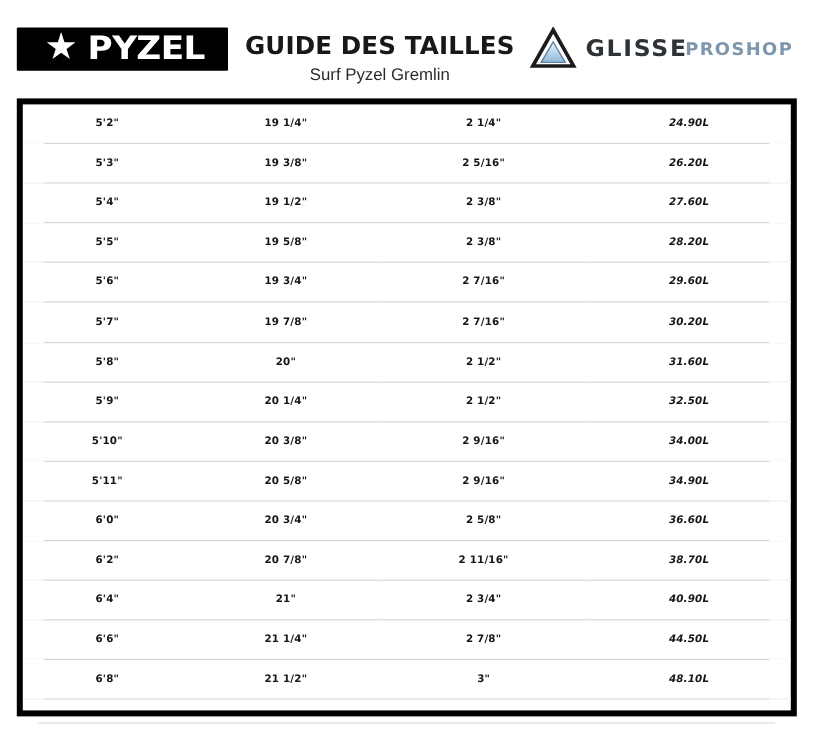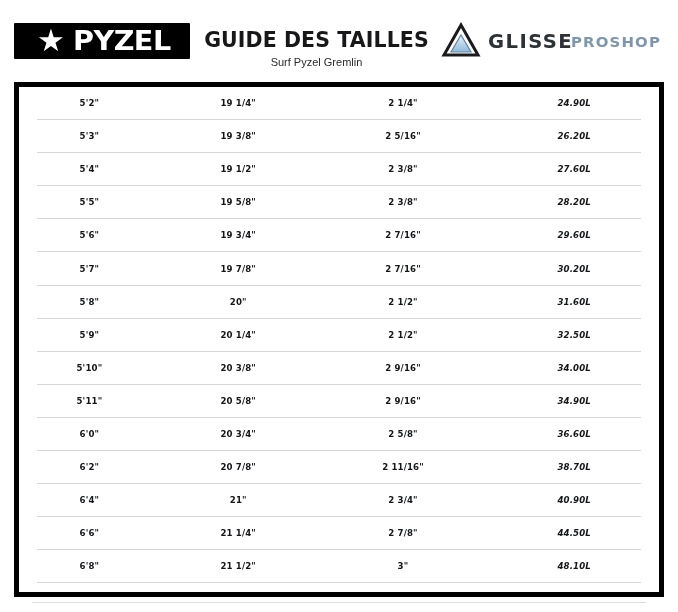--- a/index.html
+++ b/index.html
@@ -32,21 +32,21 @@
     width: 176px;
     height: 36px;
     display: flex;
     align-items: center;
     justify-content: center;
     flex: 0 0 auto;
     border-radius: 1px;
   }
   .pyzel-inner {
     display: flex;
-    align-items: flex-end;
+    align-items: flex-start;
     gap: 10px;
     transform: translateY(-1px);
   }
   .pyzel-star {
     width: 25px;
     height: 25px;
     background: #ffffff;
     clip-path: polygon(50% 0%, 61% 35%, 98% 35%, 68% 57%, 79% 91%,
                        50% 70%, 21% 91%, 32% 57%, 2% 35%, 39% 35%);
   }
@@ -73,21 +73,21 @@
     font-weight: bold;
     font-size: 20.5px;
     letter-spacing: 0.1px;
     color: #18181a;
     line-height: 1.15;
     white-space: nowrap;
     margin-top: 16px;
   }
   .title-sub {
     font-family: "Liberation Sans", sans-serif;
-    font-size: 11px;
+    font-size: 14px;
     color: #2b2b2d;
     margin-top: 4px;
     line-height: 1.2;
     white-space: nowrap;
   }
 
   
   .glisse-logo {
     flex: 0 0 auto;
     display: flex;

